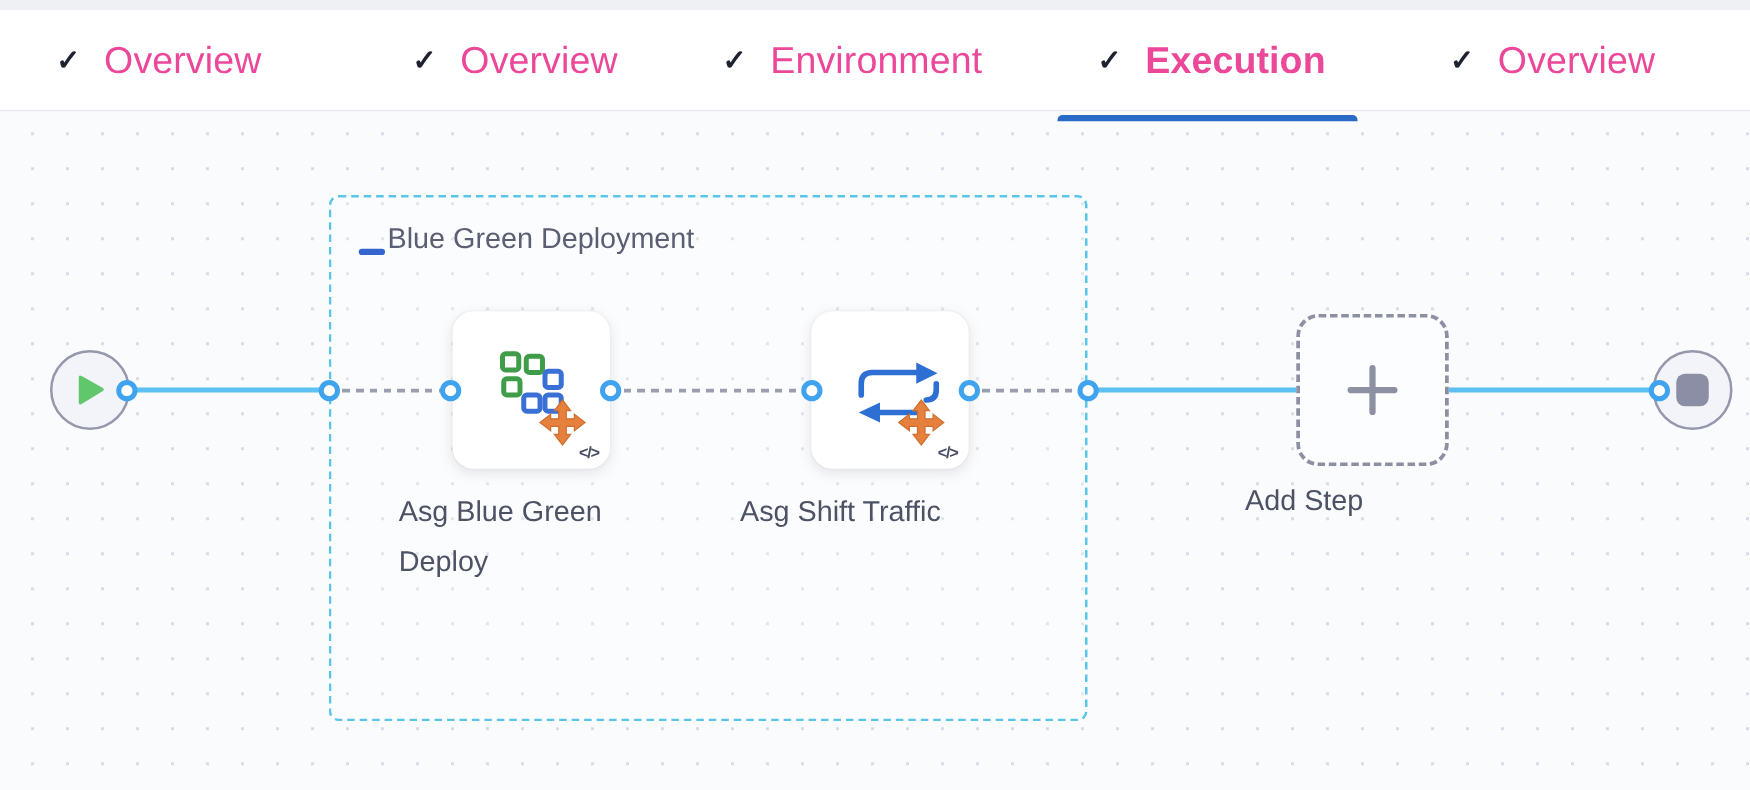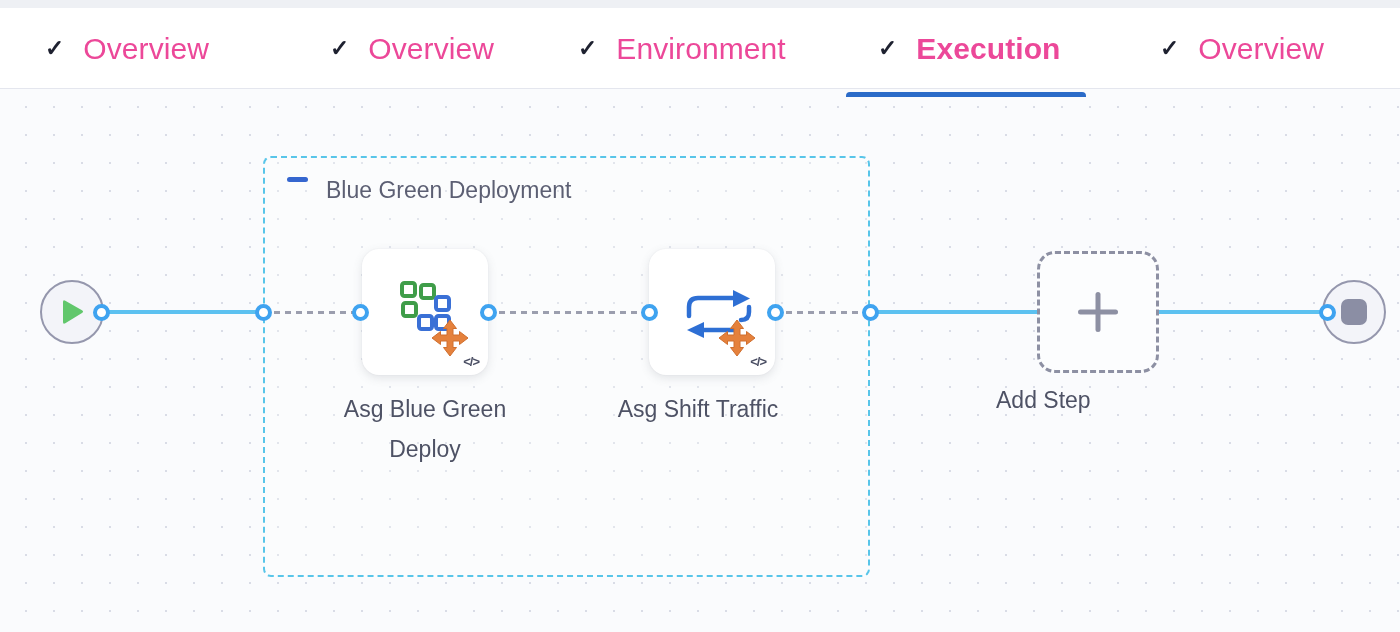--- a/index.html
+++ b/index.html
@@ -19,43 +19,43 @@
     background:#2b6bc8; border-radius:4px 4px 0 0; }
 
   
   .canvas { position:absolute; left:0; top:89px; width:1400px; height:543px;
     background-color:#fafbfd;
     background-image:radial-gradient(circle, #d9dce6 1.4px, transparent 1.5px);
     background-size:28px 28px; background-position:12px 4px; }
 
   .group-box { position:absolute; left:263px; top:67px; width:607px; height:421px;
     border:2px dashed #58c5e9; border-radius:8px; background:rgba(255,255,255,0.25); z-index:1; }
-  .group-header { position:absolute; left:287px; top:88px; display:flex; align-items:flex-start;
-    gap:18px; z-index:2; }
+  .group-header { position:absolute; left:287px; top:88px; display:flex; align-items:flex-end;
+    gap:2px; z-index:2; }
   .minus-icon { width:21px; height:5px; border-radius:3px; background:#3566cf; cursor:pointer; }
   .group-label { font-size:23px; color:#5c5f73; }
 
   .edge-solid { position:absolute; height:4px; top:221px; background:#5cc1f0; z-index:2; }
   .edge-dashed { position:absolute; height:3px; top:222px; z-index:2;
     background:repeating-linear-gradient(90deg, #9b9eae 0 6px, transparent 6px 11px); }
 
   .port { position:absolute; top:215px; width:17px; height:17px; border-radius:50%;
     background:#ffffff; border:4px solid #3fa3f0; z-index:5; cursor:pointer; }
 
   .node-circle { position:absolute; top:191px; width:64px; height:64px; border-radius:50%;
     background:#f3f4f9; border:2px solid #9597ad; z-index:4;
     display:flex; align-items:center; justify-content:center; }
   .stop-square { width:26px; height:26px; border-radius:7px; background:#8b8ea4; }
 
   .step-card { position:absolute; top:160px; width:126px; height:126px; background:#ffffff;
     border-radius:17px; z-index:4; cursor:pointer;
     box-shadow:0 3px 10px rgba(96,97,112,0.16), 0 0 2px rgba(40,41,61,0.06); }
   .code-glyph { position:absolute; right:9px; bottom:6px; font-size:13px; font-weight:700;
     color:#4a4e63; letter-spacing:-1px; }
-  .step-label { position:absolute; top:300px; width:212px; text-align:center;
+  .step-label { position:absolute; top:300px; width:212px; text-align:left;
     font-size:23px; line-height:40px; color:#4e5265; z-index:4; }
 
   .add-step-box { position:absolute; left:1037px; top:162px; width:122px; height:122px;
     background:#fcfdfe; border:3px dashed #8d90a3; border-radius:18px; z-index:4;
     display:flex; align-items:center; justify-content:center; cursor:pointer; }
   .add-step-label { position:absolute; left:996px; top:298px; width:204px; 
     font-size:23px; color:#4e5265; z-index:4; }
 </style>
 </head>
 <body>

